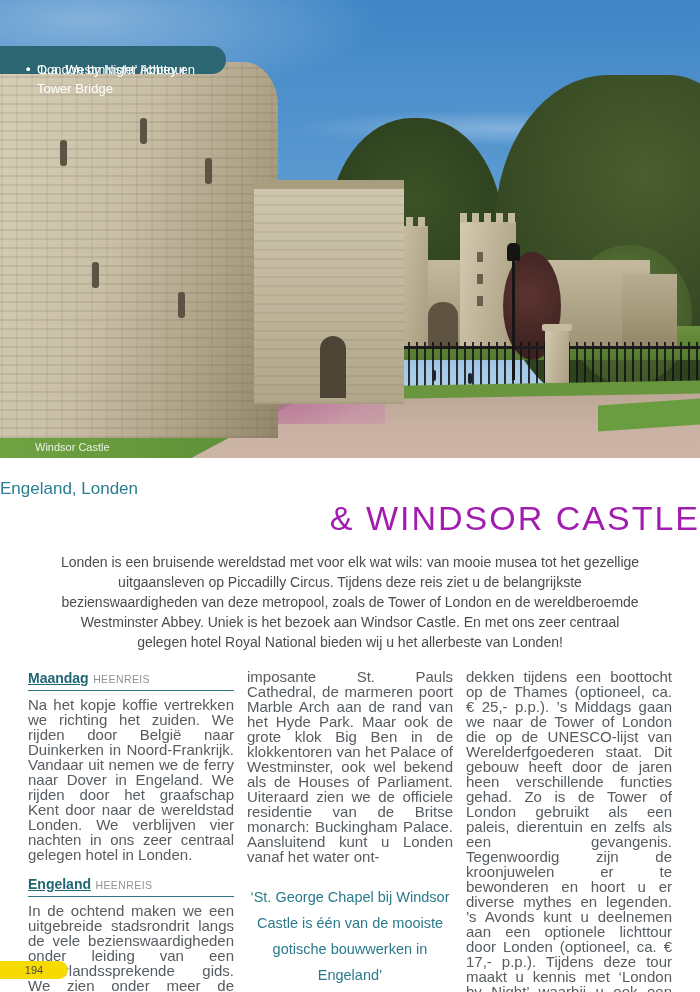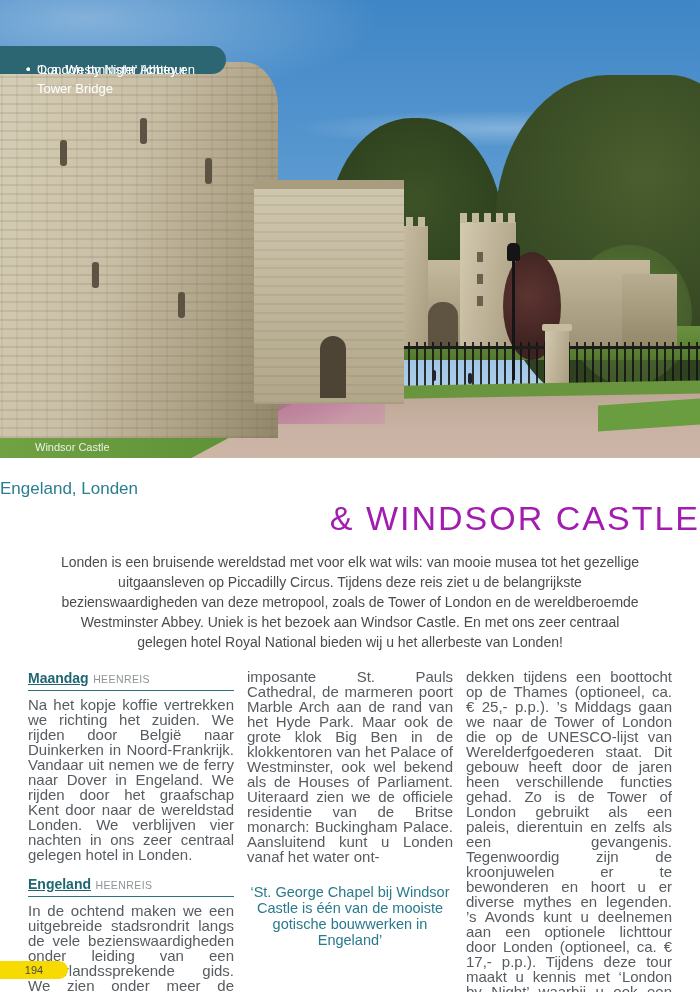--- a/index.html
+++ b/index.html
@@ -99,21 +99,21 @@
   .title2{margin:1px 0 0;text-align:right;color:#a21caf;font-size:34px;font-weight:400;letter-spacing:2px;line-height:1.08;}
   .intro{margin:15px auto 0;width:584px;text-align:center;color:#4c4c4e;font-size:14px;line-height:20px;}
 
   .columns{display:flex;gap:13px;margin:17px 28px 0;}
   .col{flex:1;min-width:0;}
   .day-head{border-bottom:1.5px solid #2b7383;padding-bottom:3px;margin-bottom:6px;white-space:nowrap;}
   .day-head .day{color:#1f6673;font-weight:700;font-size:14px;text-decoration:underline;}
   .day-head .sub{color:#8d9397;font-size:10.5px;letter-spacing:.4px;text-align:right;}
   .body-text{color:#575c60;font-size:15px;line-height:15px;text-align:justify;margin:0;}
   .day2{margin-top:13px;}
-  .quote{margin:20px 2px 0;text-align:center;color:#2a7a8c;font-size:14.5px;line-height:16px;}
+  .quote{margin:20px 2px 0;text-align:center;color:#2a7a8c;font-size:14.5px;line-height:26px;}
 
   
   .footer{position:absolute;left:0;bottom:13px;width:588px;display:flex;align-items:center;}
   .page-pill{width:68px;height:18px;background:#f6da00;border-radius:0 10px 10px 0;
     display:flex;align-items:center;justify-content:center;color:#4a4a4a;font-size:11px;}
   .footer-text{margin-left:23px;font-size:9.6px;color:#6f6f6f;}
   .footer-text b{color:#2c2c2c;}
 </style>
 </head>
 <body>

